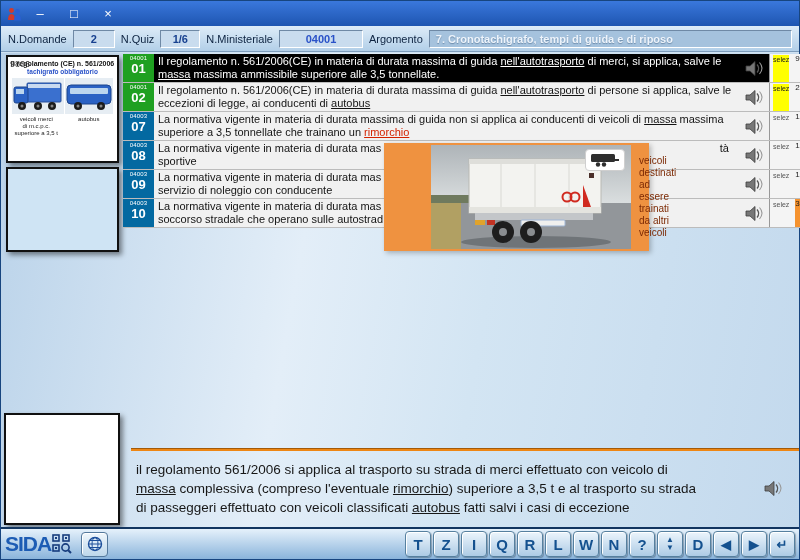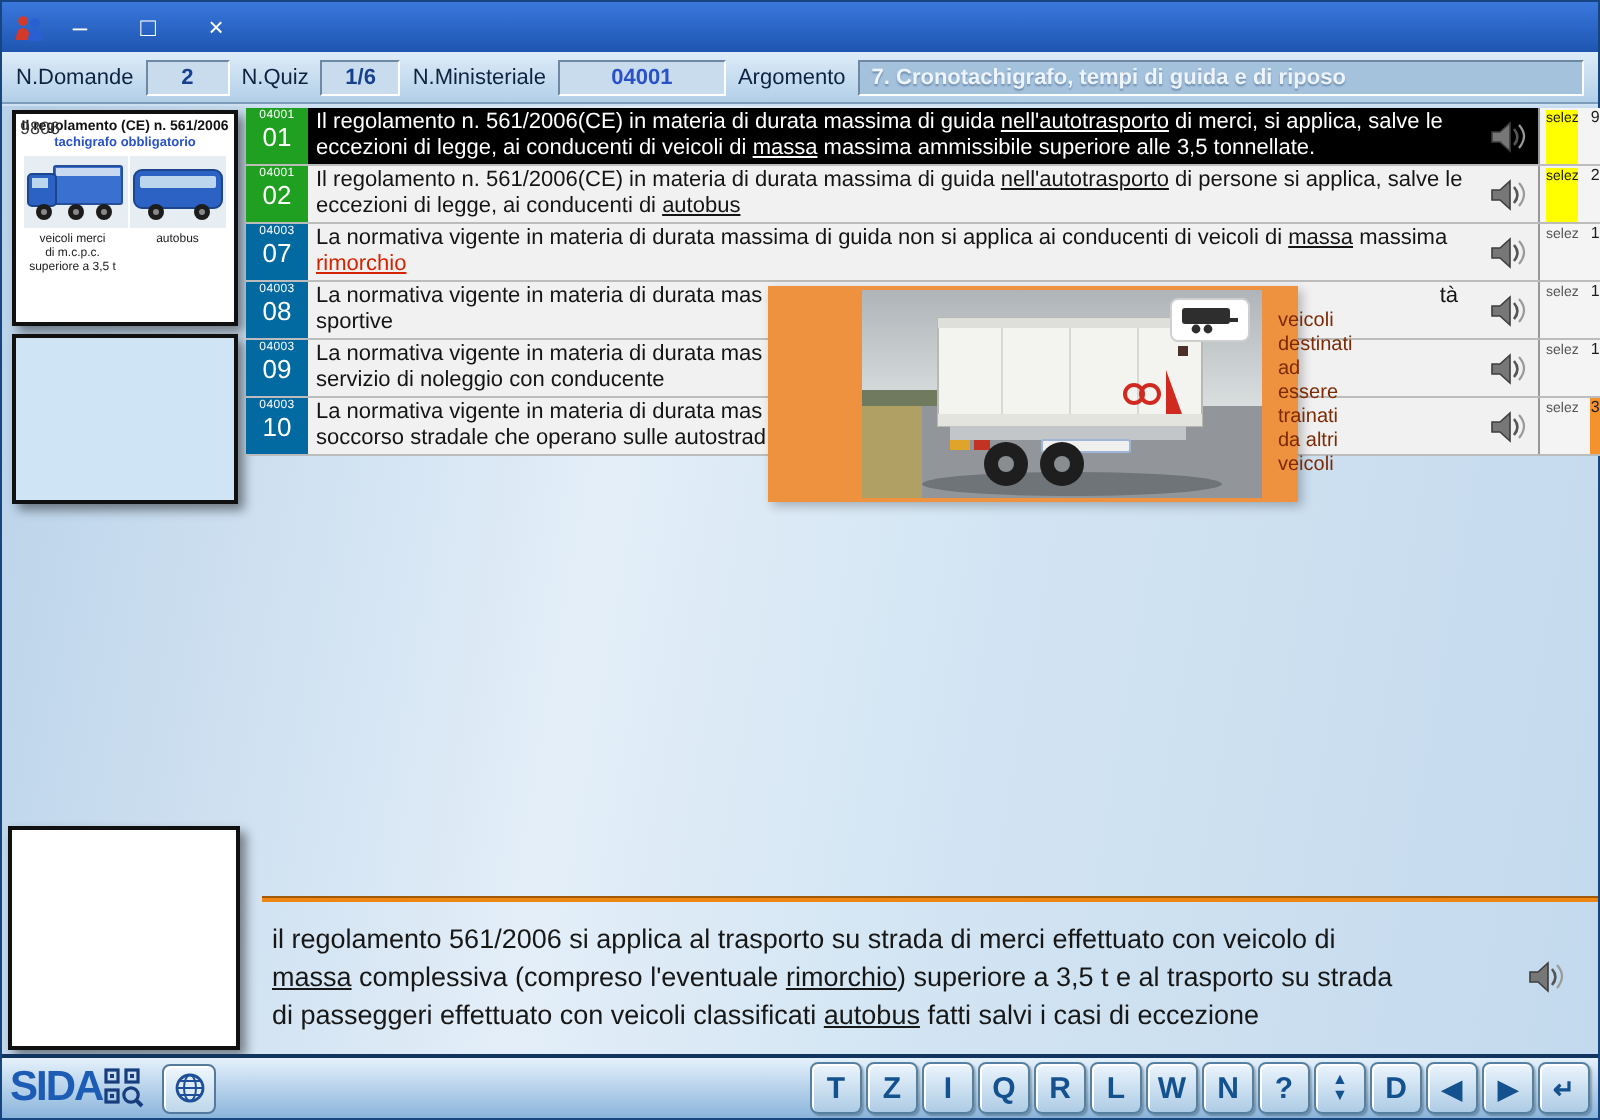--- a/index.html
+++ b/index.html
@@ -33,21 +33,21 @@
   #figure-card .caps{display:flex;justify-content:space-between;padding:1px 2px;}
   #figure-card .cap{width:56px;text-align:center;font-size:6px;line-height:7px;color:#222;}
   #panel-mid{left:5px;top:114px;width:113px;height:85px;background:#cfe4f4;}
   #panel-low{left:3px;top:360px;width:116px;height:112px;}
 
   
   #qlist{position:absolute;left:122px;top:1px;width:678px;}
   .qrow{display:grid;grid-template-columns:31px 1fr 34px 32px;height:29px;border-bottom:1px solid #bcbcbc;background:#f1f1f1;}
   .badge{display:flex;flex-direction:column;align-items:center;color:#fff;}
   .badge .mini{font-size:6px;line-height:8px;letter-spacing:.2px;}
-  .badge .num{font-size:13px;font-weight:normal;line-height:14px;}
+  .badge .num{font-size:13px;font-weight:bold;line-height:14px;}
   .badge.green{background:#1fa021;}
   .badge.red{background:#0369a1;}
   .qtext{padding:1px 6px 0 4px;font-size:11px;line-height:13px;color:#141414;overflow:hidden;}
   .qline{display:flex;white-space:pre;}
   .qsp{flex:1;}
   .useg{text-decoration:underline;}
   .rseg{color:#d42300;}
   .qspeaker{display:flex;align-items:center;justify-content:center;}
   .qrow.sel .qtext,.qrow.sel .qspeaker{background:#000;color:#fff;}
   .selez{border-left:1px solid #989898;background:#f4f4f4;display:flex;flex-direction:row;font-size:7px;color:#555;text-align:center;}
@@ -161,21 +161,21 @@
     <div class="card" id="panel-low"></div>
 
     <div id="qlist">
         <div class="qrow sel">
           <div class="badge green">
             <span class="mini">04001</span>
             <span class="num">01</span>
           </div>
           <div class="qtext">
             <div class="qline"><span>Il regolamento n. 561/2006(CE) in materia di durata massima di guida </span><span class="useg">nell'autotrasporto</span><span> di merci, si applica, salve le</span></div>
-            <div class="qline"><span>eccezioni di legge, ai conducenti di veicoli di </span><span class="useg">massa</span><span> massima ammissibile superiore alle 3,5 tonnellate.</span></div>
+            <div class="qline"><span class="useg">massa</span><span> massima ammissibile superiore alle 3,5 tonnellate.</span></div>
           </div>
           <div class="qspeaker">
             <svg width="21" height="17" viewBox="0 0 21 17">
               <path d="M4 6 h4 l5 -4.5 v14 l-5 -4.5 h-4 z" fill="#777" stroke="#3e3e3e" stroke-width="0.8"></path>
               <path d="M15 4.5 q3.4 4 0 8" stroke="#555" stroke-width="1.3" fill="none"></path>
               <path d="M17.5 2.5 q5 5.5 0 11.5" stroke="#9a9a9a" stroke-width="1.1" fill="none"></path>
             </svg>
           </div>
           <div class="selez">
             <span class="lab hl">selez</span>
@@ -211,21 +211,21 @@
             </span>
           </div>
         </div>
         <div class="qrow">
           <div class="badge red">
             <span class="mini">04003</span>
             <span class="num">07</span>
           </div>
           <div class="qtext">
             <div class="qline"><span>La normativa vigente in materia di durata massima di guida non si applica ai conducenti di veicoli di </span><span class="useg">massa</span><span> massima</span></div>
-            <div class="qline"><span class="useg rseg">rimorchio</span></div>
+            <div class="qline"><span>superiore a 3,5 tonnellate che trainano un </span><span class="useg rseg">rimorchio</span></div>
           </div>
           <div class="qspeaker">
             <svg width="21" height="17" viewBox="0 0 21 17">
               <path d="M4 6 h4 l5 -4.5 v14 l-5 -4.5 h-4 z" fill="#777" stroke="#3e3e3e" stroke-width="0.8"></path>
               <path d="M15 4.5 q3.4 4 0 8" stroke="#555" stroke-width="1.3" fill="none"></path>
               <path d="M17.5 2.5 q5 5.5 0 11.5" stroke="#9a9a9a" stroke-width="1.1" fill="none"></path>
             </svg>
           </div>
           <div class="selez">
             <span class="lab">selez</span>

